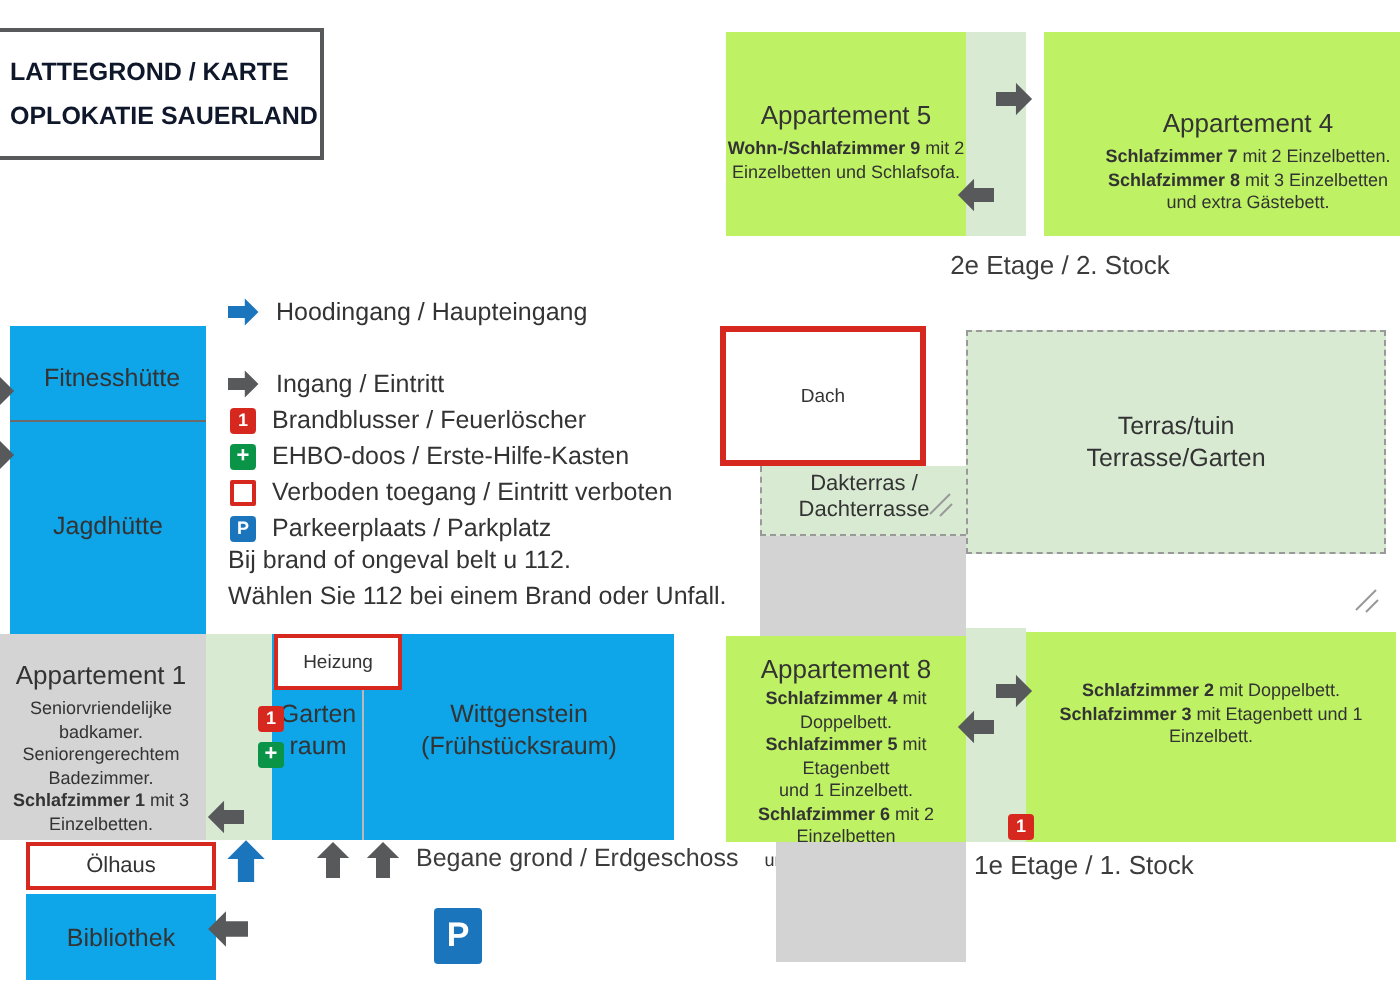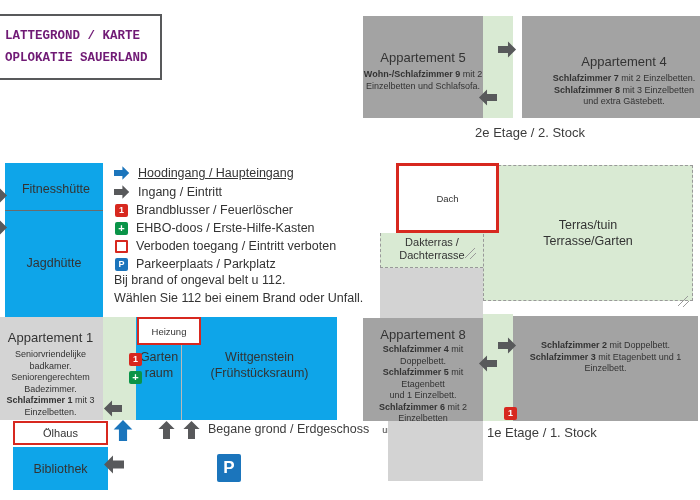--- a/index.html
+++ b/index.html
@@ -2,29 +2,29 @@
 <html><head>
 <meta charset="utf-8">
 <style>
   html,body{margin:0;padding:0;background:#fff;}
   .canvas{position:relative;width:700px;height:500px;background:#ffffff;overflow:hidden;
           font-family:"Liberation Sans", sans-serif;color:#333;}
   .abs{position:absolute;}
   .room{position:absolute;box-sizing:border-box;}
   .peach{background:#0ea5e9;}
   .green{background:#d9ead3;}
-  .gray{background:#a3a3a3;}
+  .gray{background:#bef264;}
   .gray2{background:#d3d3d3;}
   .dashed{border:1px dashed #999;}
   .redbox{background:#fff;border:2px solid #d7281f;}
   .ctr{display:flex;align-items:center;justify-content:center;text-align:center;}
   .lbl{font-size:12.5px;color:#333;}
   .title-box{position:absolute;left:-14px;top:14px;width:176px;height:66px;background:#fff;
              border:2px solid #58595b;box-sizing:border-box;padding:9px 0 0 17px;}
-  .title-box div{font-size:12.5px;font-weight:bold;color:#701a75;line-height:22px;white-space:nowrap;font-family:Liberation Mono, monospace;}
+  .title-box div{font-size:12.5px;font-weight:bold;color:#0f172a;line-height:22px;white-space:nowrap;}
   .legend-row{position:absolute;display:flex;align-items:center;gap:8px;}
   .legend-row .lbl{white-space:nowrap;}
   .sq{width:13px;height:13px;border-radius:2px;display:flex;align-items:center;justify-content:center;
       font-weight:bold;color:#fff;font-size:9px;line-height:1;flex:0 0 auto;}
   .sq.red{background:#d7281f;}
   .sq.grn{background:#0a9448;font-size:11px;}
   .sq.blu{background:#1b75bc;}
   .sq.noentry{background:#fff;border:2.5px solid #d7281f;box-sizing:border-box;border-radius:1px;}
   .apt{color:#333;text-align:center;}
   .apt .t{font-size:13px;margin-bottom:4px;}
@@ -55,21 +55,21 @@
     <svg class="arr" width="19" height="19" viewBox="0 0 20 20">
         <path fill="#58595b" d="M0 6.3 H10.5 V1.5 L19 10 L10.5 18.5 V13.7 H0 Z"></path>
       </svg>
     </div>
   <div class="abs" style="left:-11px;top:218px;">
     <svg class="arr" width="19" height="19" viewBox="0 0 20 20">
         <path fill="#58595b" d="M0 6.3 H10.5 V1.5 L19 10 L10.5 18.5 V13.7 H0 Z"></path>
       </svg>
     </div>
 
-  <div class="legend-row" style="left:114px;top:165px;text-decoration:underline;">
+  <div class="legend-row" style="left:114px;top:148px;">
     <svg class="arr" width="16" height="16" viewBox="0 0 20 20">
         <path fill="#1b75bc" d="M0 6.3 H10.5 V1.5 L19 10 L10.5 18.5 V13.7 H0 Z"></path>
       </svg>
     <span class="lbl">Hoodingang / Haupteingang</span>
   </div>
   <div class="legend-row" style="left:114px;top:184px;">
     <svg class="arr" width="16" height="16" viewBox="0 0 20 20">
         <path fill="#58595b" d="M0 6.3 H10.5 V1.5 L19 10 L10.5 18.5 V13.7 H0 Z"></path>
       </svg>
     <span class="lbl">Ingang / Eintritt</span>
@@ -182,33 +182,33 @@
         <path fill="#58595b" d="M0 6.3 H10.5 V1.5 L19 10 L10.5 18.5 V13.7 H0 Z"></path>
       </svg>
     </div>
   <div class="abs" style="left:478px;top:88px;">
     <svg class="arr" width="19" height="19" viewBox="0 0 20 20" style="transform:scaleX(-1);">
         <path fill="#58595b" d="M0 6.3 H10.5 V1.5 L19 10 L10.5 18.5 V13.7 H0 Z"></path>
       </svg>
     </div>
   <div class="floor-lbl" style="left:455px;top:125px;width:150px;text-align:center;">2e Etage / 2. Stock</div>
 
-  <div class="room green dashed" style="left:483px;top:165px;width:210px;height:136px;">
+  <div class="room green dashed" style="left:483px;top:165px;width:210px;height:112px;">
     <div class="ctr" style="width:100%;height:100%;flex-direction:column;font-size:12.5px;line-height:16px;">
       <div>Terras/tuin</div>
       <div>Terrasse/Garten</div>
     </div>
   </div>
   <div class="room green" style="left:380px;top:233px;width:103px;height:35px;border-left:1px dashed #999;border-bottom:1px dashed #999;padding-top:3px;">
     <div style="text-align:center;font-size:11px;line-height:13px;">
       <div>Dakterras /</div>
       <div>Dachterrasse</div>
     </div>
   </div>
-  <div class="room redbox ctr" style="left:396px;top:163px;width:103px;height:70px;border-width:3px;font-size:9.5px;">
+  <div class="room redbox ctr" style="left:360px;top:163px;width:103px;height:70px;border-width:3px;font-size:9.5px;">
     <span>Dach</span>
   </div>
   <div class="abs" style="left:464px;top:246px;">
     <svg width="13" height="13" viewBox="0 0 13 13">
         <path d="M11 1 L1 11 M12 6 L6 12" stroke="#999" stroke-width="1" fill="none"></path>
       </svg></div>
   <div class="abs" style="left:677px;top:294px;">
     <svg width="13" height="13" viewBox="0 0 13 13">
         <path d="M11 1 L1 11 M12 6 L6 12" stroke="#999" stroke-width="1" fill="none"></path>
       </svg></div>

